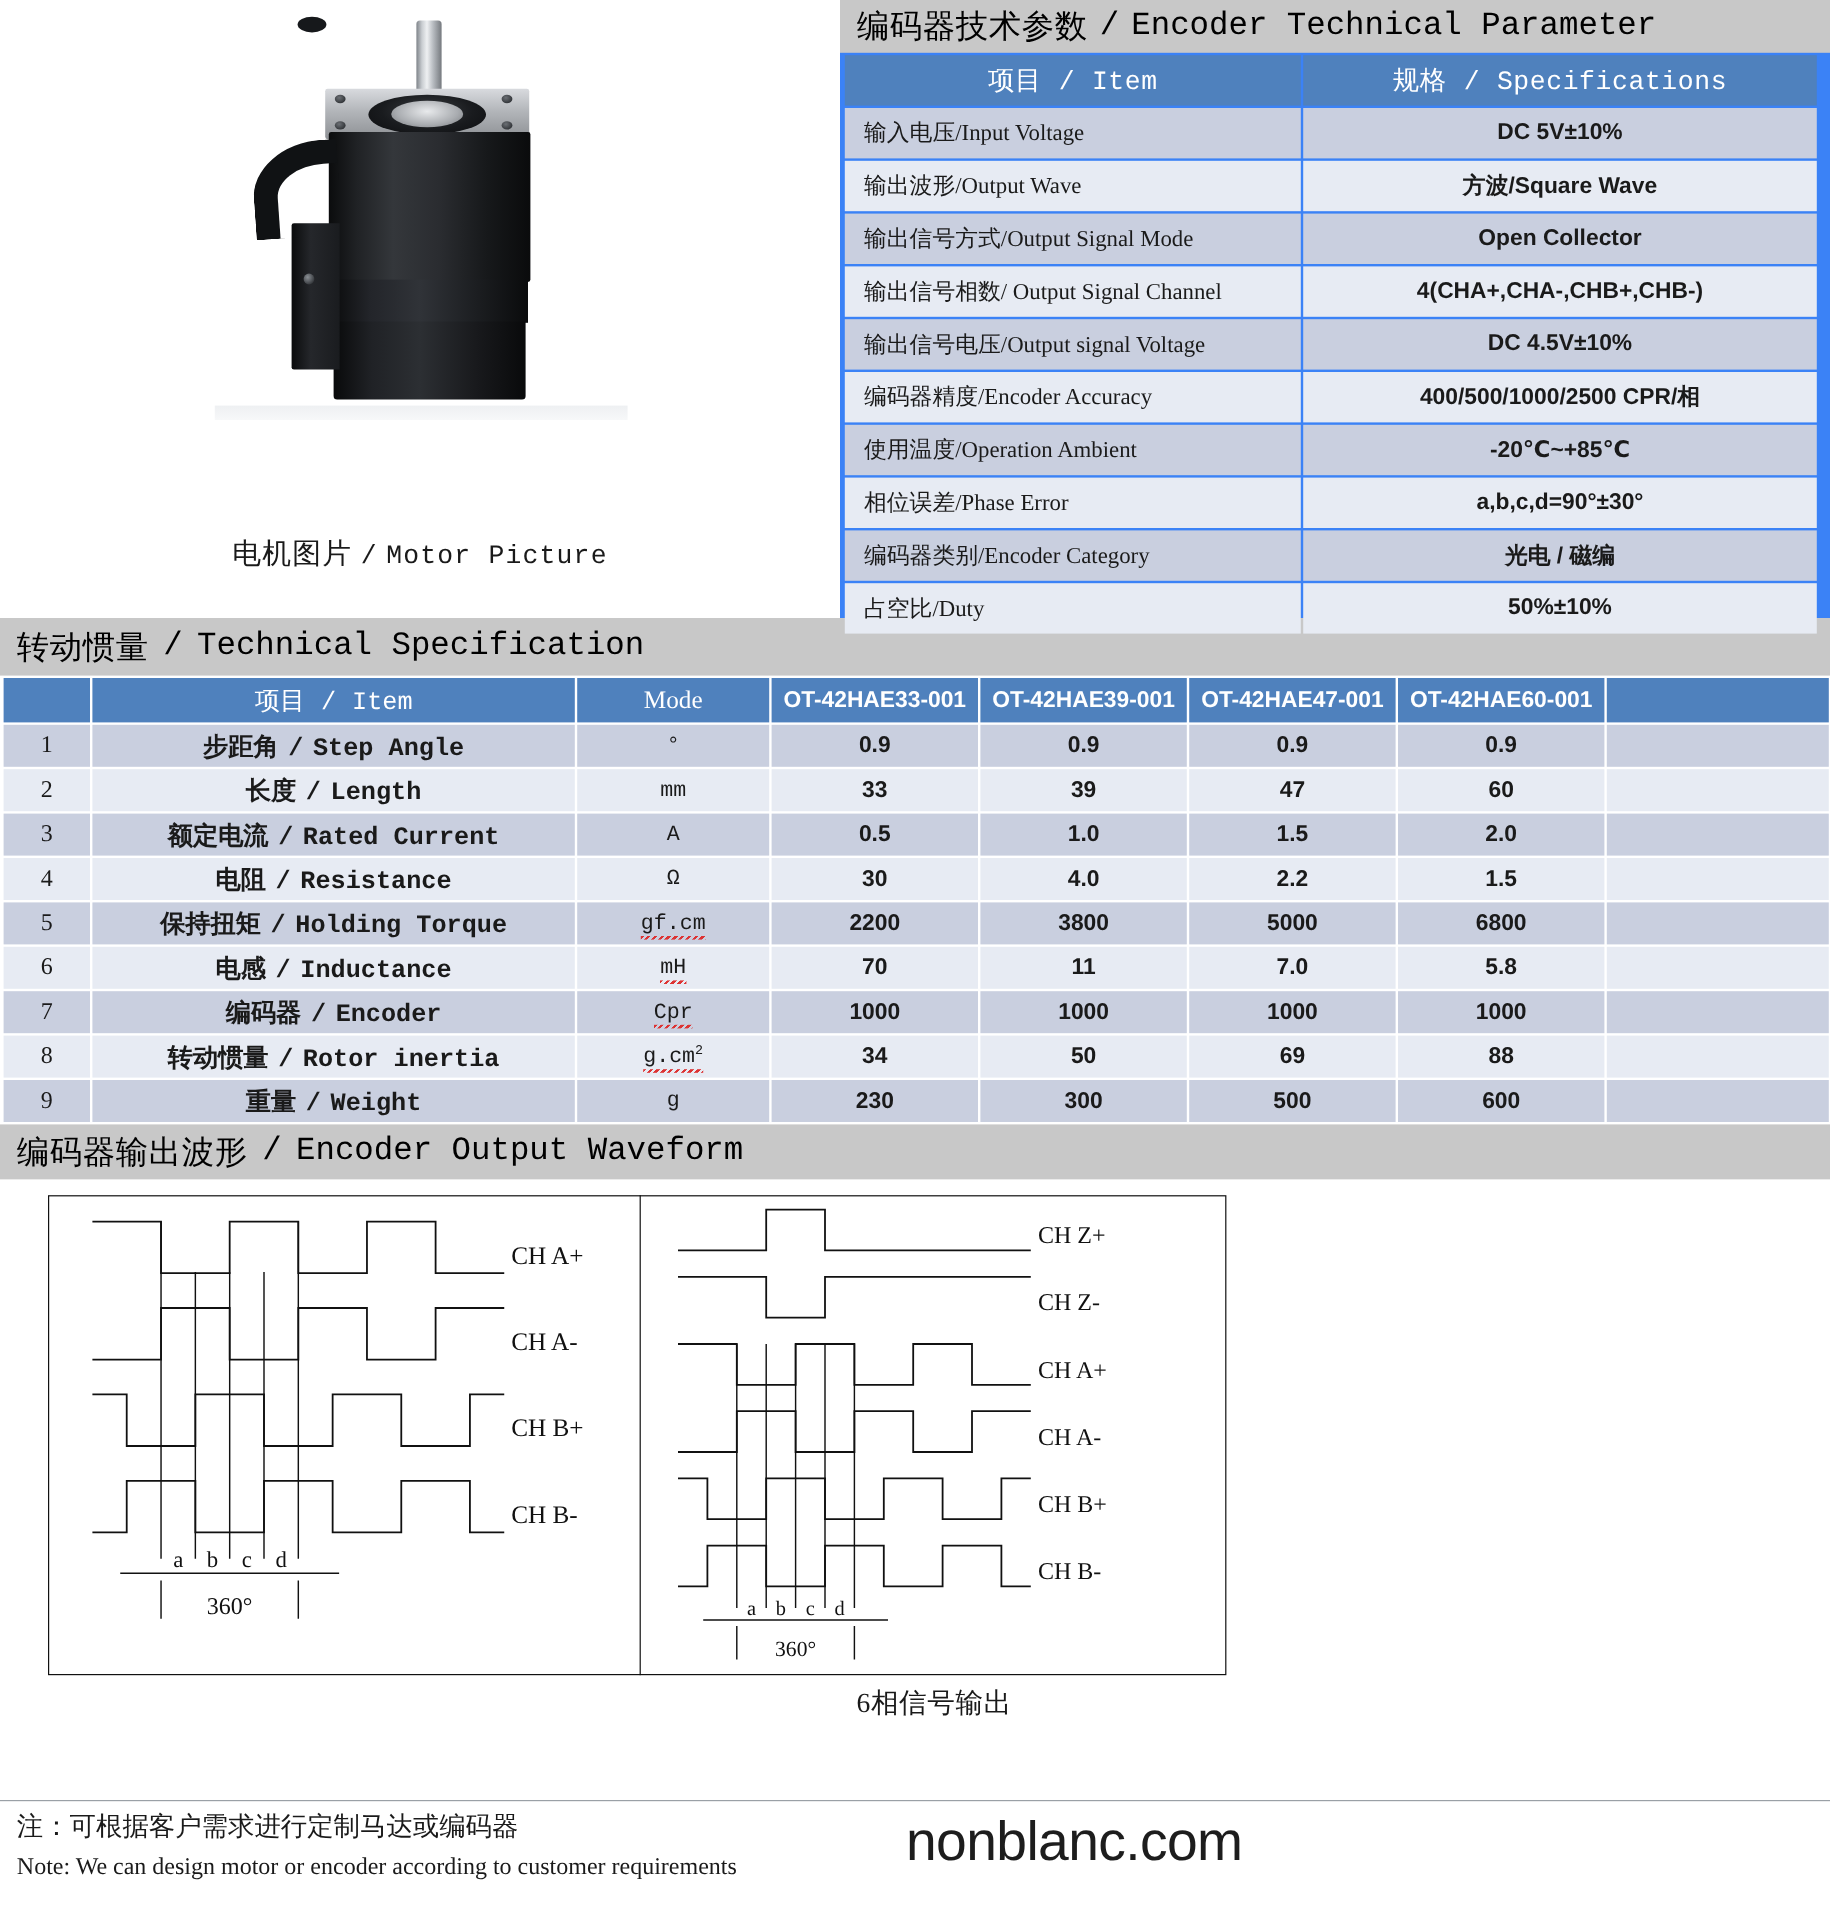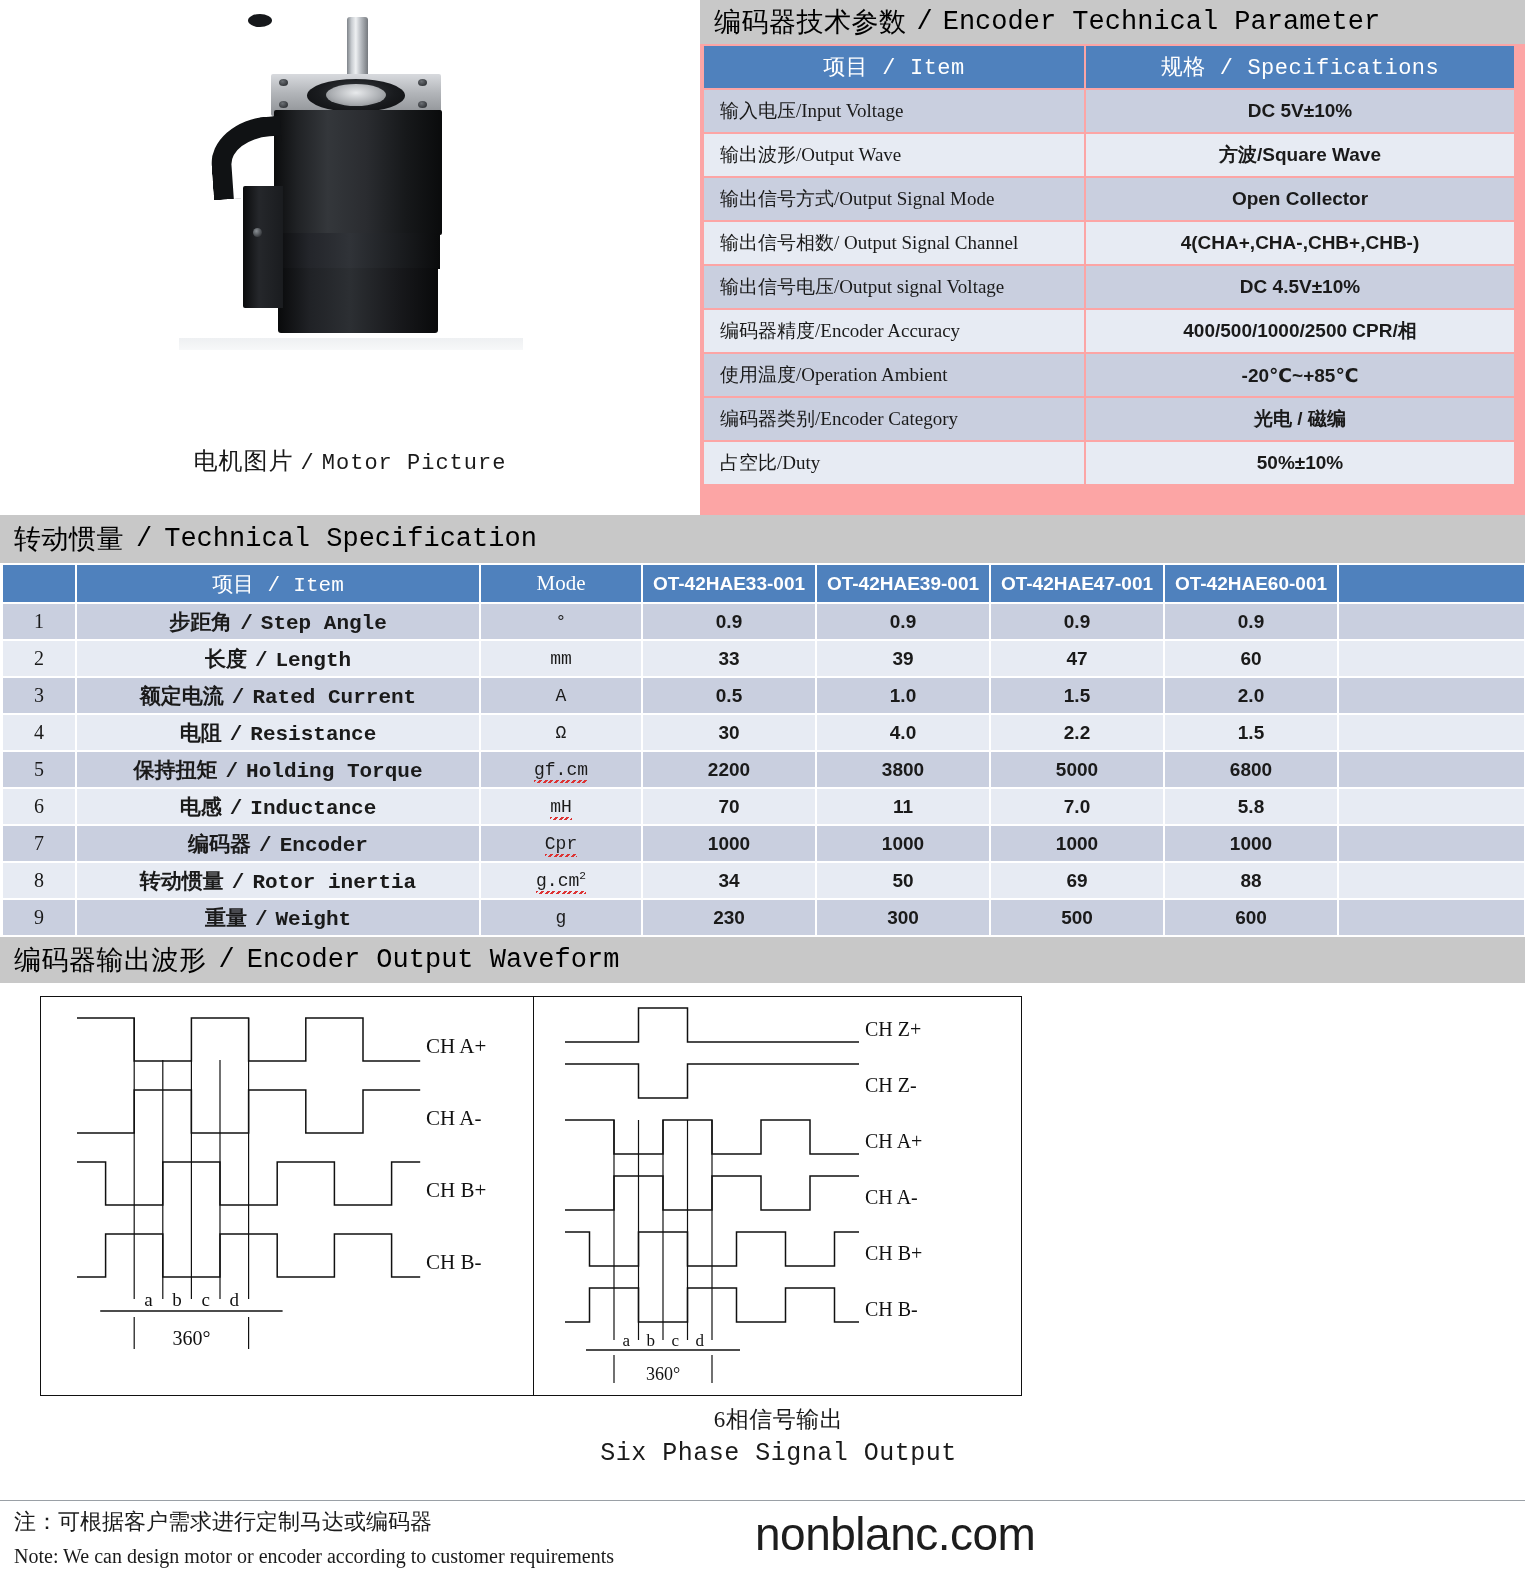--- a/index.html
+++ b/index.html
@@ -106,21 +106,21 @@
     background: linear-gradient(180deg,#eef0f2 0%,#f7f8f9 100%);
   }
   .motor-caption {
     position: absolute; left: 0; top: 445px; width: 700px;
     text-align: center;
     font-size: 24px; letter-spacing: 1px; color: #1a1a1a;
   }
   .motor-caption .en { font-family: "Liberation Mono","DejaVu Sans Mono",monospace; font-size: 22px; }
 
   
-  .enc-col { width: 825px; height: 515px; background:#fca5a5; }
+  .enc-col { width: 825px; height: 515px; background:#3b82f6; }
   .band {
     background: #c8c8c8;
     color: #000;
     font-size: 27px;
     padding: 6px 14px 7px 14px;
     white-space: nowrap;
     letter-spacing: 0.5px;
   }
   .band .en { font-family: "Liberation Mono","DejaVu Sans Mono",monospace; letter-spacing: 0px; }
   .enc-band { height: 44px; display:flex; align-items:center; }
@@ -294,20 +294,24 @@
             <td class="item">输出信号电压/Output signal Voltage</td>
             <td class="spec">DC 4.5V±10%</td>
           </tr>
           <tr class="even">
             <td class="item">编码器精度/Encoder Accuracy</td>
             <td class="spec">400/500/1000/2500 CPR/相</td>
           </tr>
           <tr class="odd">
             <td class="item">使用温度/Operation Ambient</td>
             <td class="spec">-20℃~+85℃</td>
+          </tr>
+          <tr class="even">
+            <td class="item">相位误差/Phase Error</td>
+            <td class="spec">a,b,c,d=90°±30°</td>
           </tr>
           <tr class="odd">
             <td class="item">编码器类别/Encoder Category</td>
             <td class="spec">光电 / 磁编</td>
           </tr>
           <tr class="even">
             <td class="item">占空比/Duty</td>
             <td class="spec">50%±10%</td>
           </tr>
         </tbody>
@@ -499,21 +503,20 @@
       <text x="115.75" y="350" font-size="17" fill="#111" text-anchor="middle" font-family="'Liberation Serif',serif">b</text>
       <text x="140.25" y="350" font-size="17" fill="#111" text-anchor="middle" font-family="'Liberation Serif',serif">c</text>
       <text x="164.75" y="350" font-size="17" fill="#111" text-anchor="middle" font-family="'Liberation Serif',serif">d</text>
       <line x1="79" y1="359" x2="79" y2="387" stroke="#111" stroke-width="1.2"></line>
       <line x1="177" y1="359" x2="177" y2="387" stroke="#111" stroke-width="1.2"></line>
       <text x="128" y="384" font-size="18" fill="#111" text-anchor="middle" font-family="'Liberation Serif',serif">360°</text>
     </svg>
 
   <div class="cap" style="left:535px;top:420px;width:487px">
     <div>6相信号输出</div>
-    <div class="en">Six Phase Signal Output</div>
   </div>
 </div>
 
 <div class="footer">
   <div class="note-cn">注：可根据客户需求进行定制马达或编码器</div>
   <div class="note-en">Note: We can design motor or encoder according to customer requirements</div>
   <div class="watermark">nonblanc.com</div>
 </div>
 
 </body></html>

